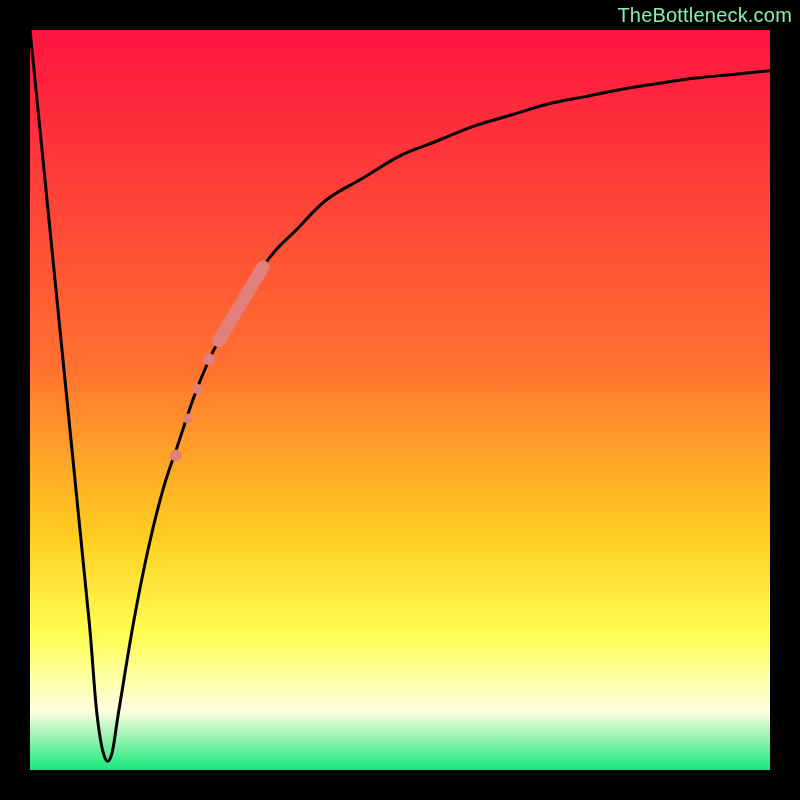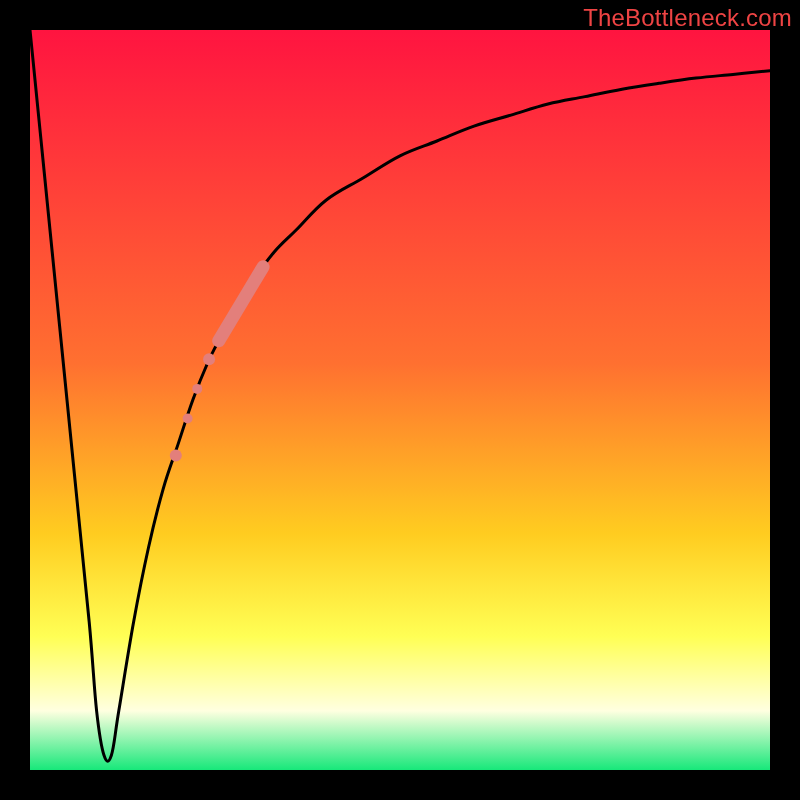--- a/index.html
+++ b/index.html
@@ -24,22 +24,22 @@
     left: 30px;
     top: 30px;
     width: 740px;
     height: 740px;
     overflow: hidden;
   }
   .watermark {
     position: absolute;
     top: 4px;
     right: 8px;
-    color: #ef4444;
-    font-size: 24px;
+    color: #86efac;
+    font-size: 20px;
     font-weight: 400;
     letter-spacing: 0.2px;
     z-index: 5;
     text-align: center;
   }
   svg {
     display: block;
   }
 </style>
 </head>

